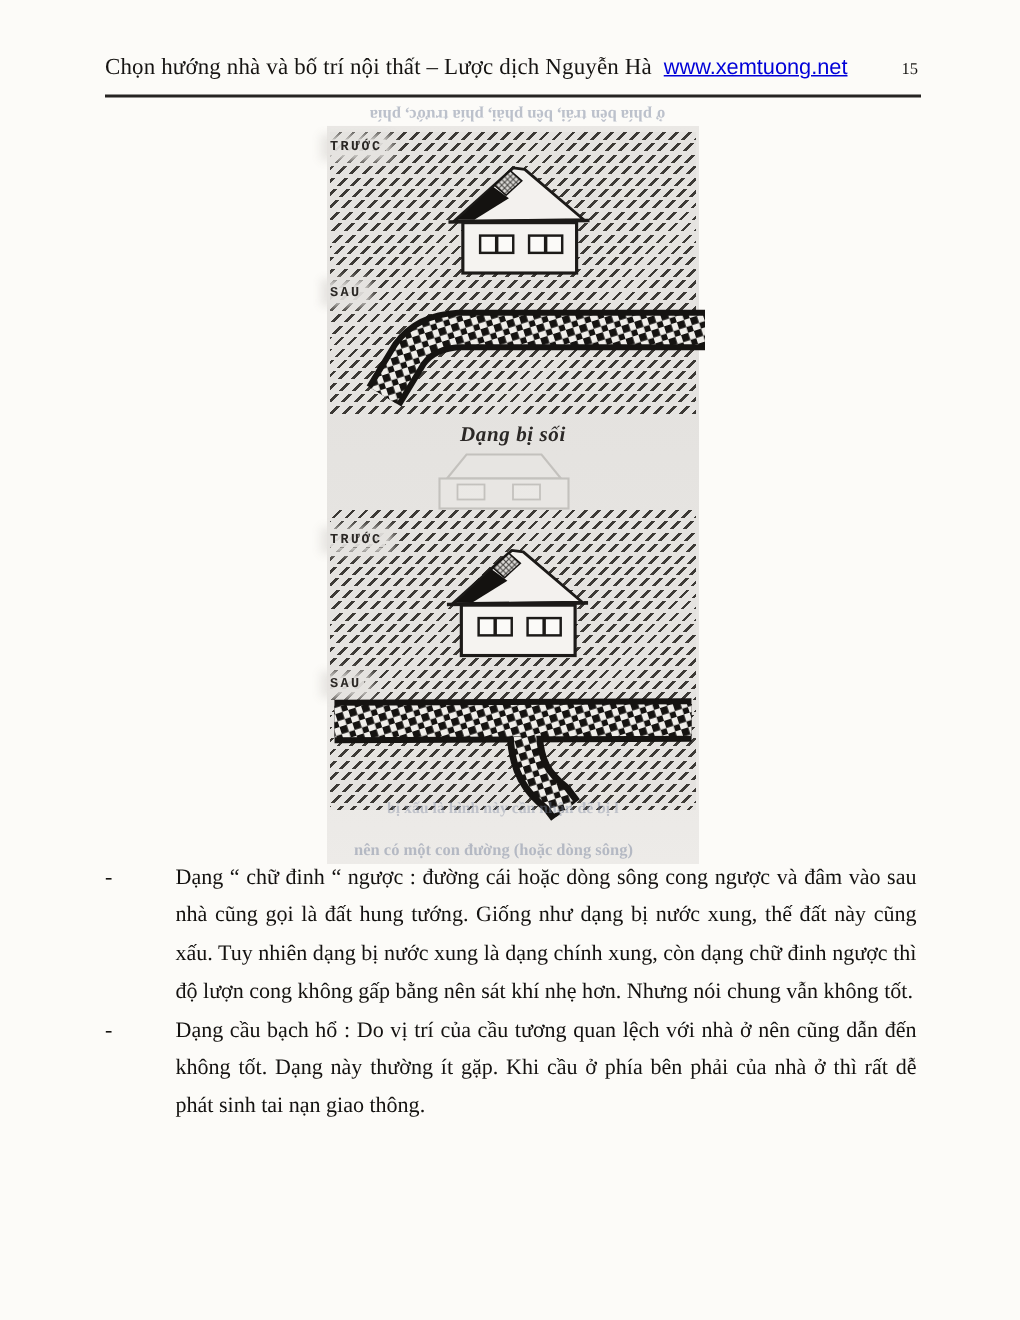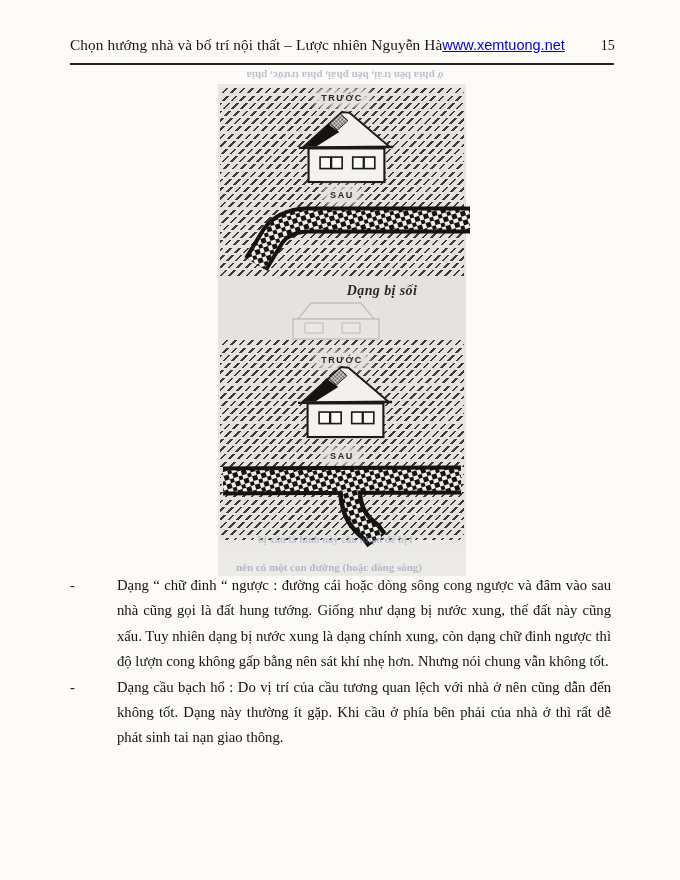--- a/index.html
+++ b/index.html
@@ -13,63 +13,63 @@
   .header{
     position:absolute;left:70px;right:68px;top:36px;height:24px;
     display:flex;align-items:baseline;
   }
   .header-title{font-size:15.3px;letter-spacing:.1px;white-space:nowrap;flex:1 1 auto;}
   .header-link{
     font-family:"Liberation Sans","DejaVu Sans",sans-serif;
     font-size:14.5px;color:#0000d8;text-decoration:underline;
     white-space:nowrap;margin-right:36px;cursor:pointer;
   }
-  .header-page{font-size:14px;white-space:nowrap;}
+  .header-page{font-size:11px;white-space:nowrap;}
   .header-rule{
     position:absolute;left:70px;right:66px;top:63px;height:2px;
     background:#262422;
   }
   
   .figure{
     position:absolute;left:218px;top:84px;width:248px;height:492px;
     background:linear-gradient(180deg,#eae8e5 0%,#e3e1de 25%,#e6e4e1 55%,#e9e7e4 80%,#edebe8 100%);
   }
   .hatch{
     position:absolute;left:2px;right:2px;
     background-color:#e5e3e0;
     background-image:
       repeating-linear-gradient(180deg, rgba(0,0,0,0) 0 5.4px, #e5e3e0 5.4px 7.6px),
       repeating-linear-gradient(135deg, rgba(0,0,0,0) 0 4.3px, rgba(42,39,35,.9) 4.3px 6.1px);
   }
   .hatch-1{top:4px;height:190px;}
   .hatch-2{top:256px;height:200px;}
   .diagram-label{
-    position:absolute;left:0;width:100%;text-align:center;
-    font-family:Liberation Sans, sans-serif;
+    position:absolute;left:0;width:100%;text-align:left;
+    font-family:Liberation Mono, monospace;
     font-size:9px;font-weight:bold;letter-spacing:1.6px;color:#2a2724;
   }
   .diagram-label span{
     background:rgba(229,227,224,.92);
     box-shadow:0 0 6px 4px rgba(229,227,224,.92);
     padding:0 2px;
   }
   .label-truoc-1{top:9px;}
   .label-sau-1{top:106px;}
   .label-truoc-2{top:271px;}
   .label-sau-2{top:367px;}
   .house{position:absolute;width:96px;height:81px;}
   .house-1{left:80px;top:22px;}
   .house-2{left:79px;top:277px;}
   .road{position:absolute;left:0;width:248px;overflow:visible;}
   .road-1{top:112px;height:84px;}
   .road-2{top:375px;height:88px;}
   .figure-caption{
     position:absolute;left:0;width:100%;text-align:center;
     font-weight:bold;font-style:italic;font-size:14px;
-    color:#2b2826;letter-spacing:.4px;margin-left:40px;
+    color:#2b2826;letter-spacing:.4px;
   }
   .caption-1{top:199px;}
   .caption-2{top:461px;}
   .ghost-house{position:absolute;left:72px;top:216px;width:94px;height:42px;opacity:.45;filter:blur(.4px);}
   .ghost-text{
     position:absolute;color:#7d88a0;font-size:11px;white-space:nowrap;
     filter:blur(.5px);font-weight:bold;
   }
   .ghost-top{top:-14px;left:6px;right:0;text-align:center;opacity:.5;transform:scale(-1,-1);}
   .ghost-line-1{top:450px;left:40px;opacity:.4;font-size:10.5px;text-align:center;}
@@ -94,21 +94,21 @@
       <rect x="5" y="5" width="4" height="4" fill="#151311"></rect>
     </pattern>
     <pattern id="xh" width="4" height="4" patternUnits="userSpaceOnUse">
       <rect width="4" height="4" fill="#dcdad7"></rect>
       <path d="M0,0L4,4M4,0L0,4" stroke="#4a4845" stroke-width="0.8"></path>
     </pattern>
   </defs>
 </svg>
 
 <div class="header">
-  <span class="header-title">Chọn hướng nhà và bố trí nội thất – Lược nhiên Nguyễn Hà</span>
+  <span class="header-title">Chọn hướng nhà và bố trí nội thất – Lược dịch Nguyễn Hà</span>
   <span class="header-link">www.xemtuong.net</span>
   <span class="header-page">15</span>
 </div>
 <div class="header-rule"></div>
 
 <div class="figure">
 
   <div class="ghost-text ghost-top">ở phía bên trái, bên phải, phía trước, phía</div>
 
   <div class="hatch hatch-1"></div>

